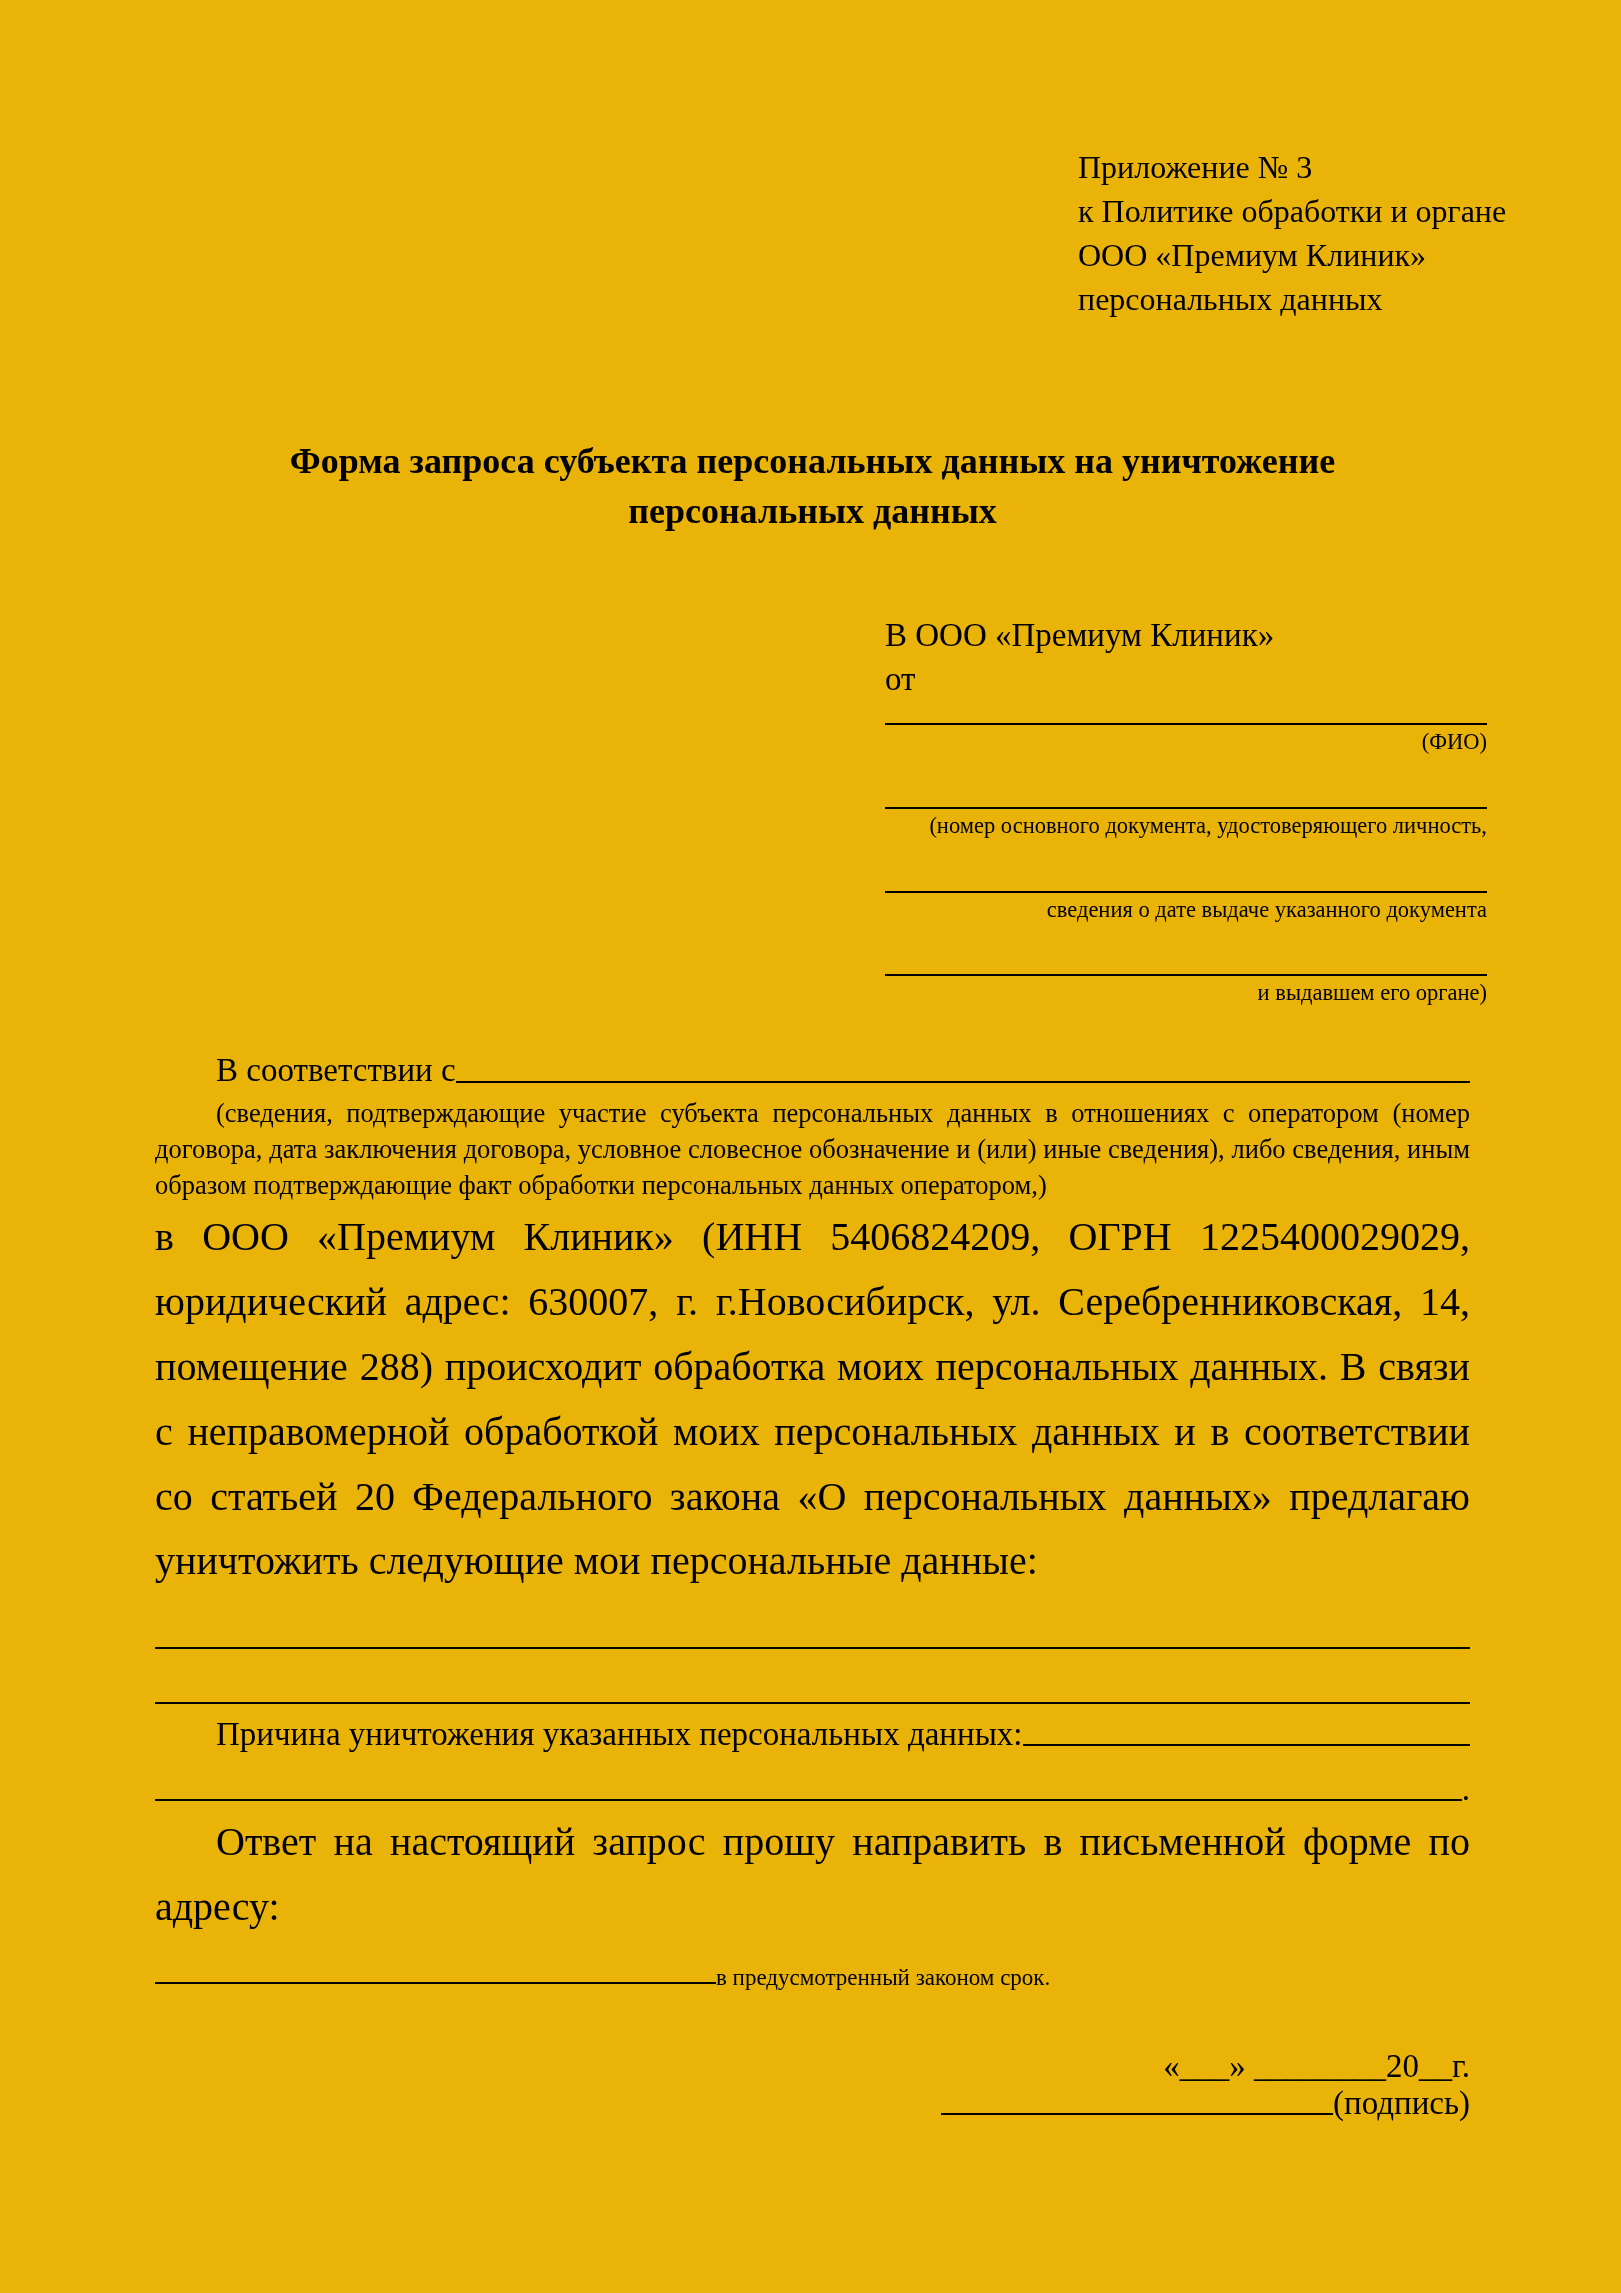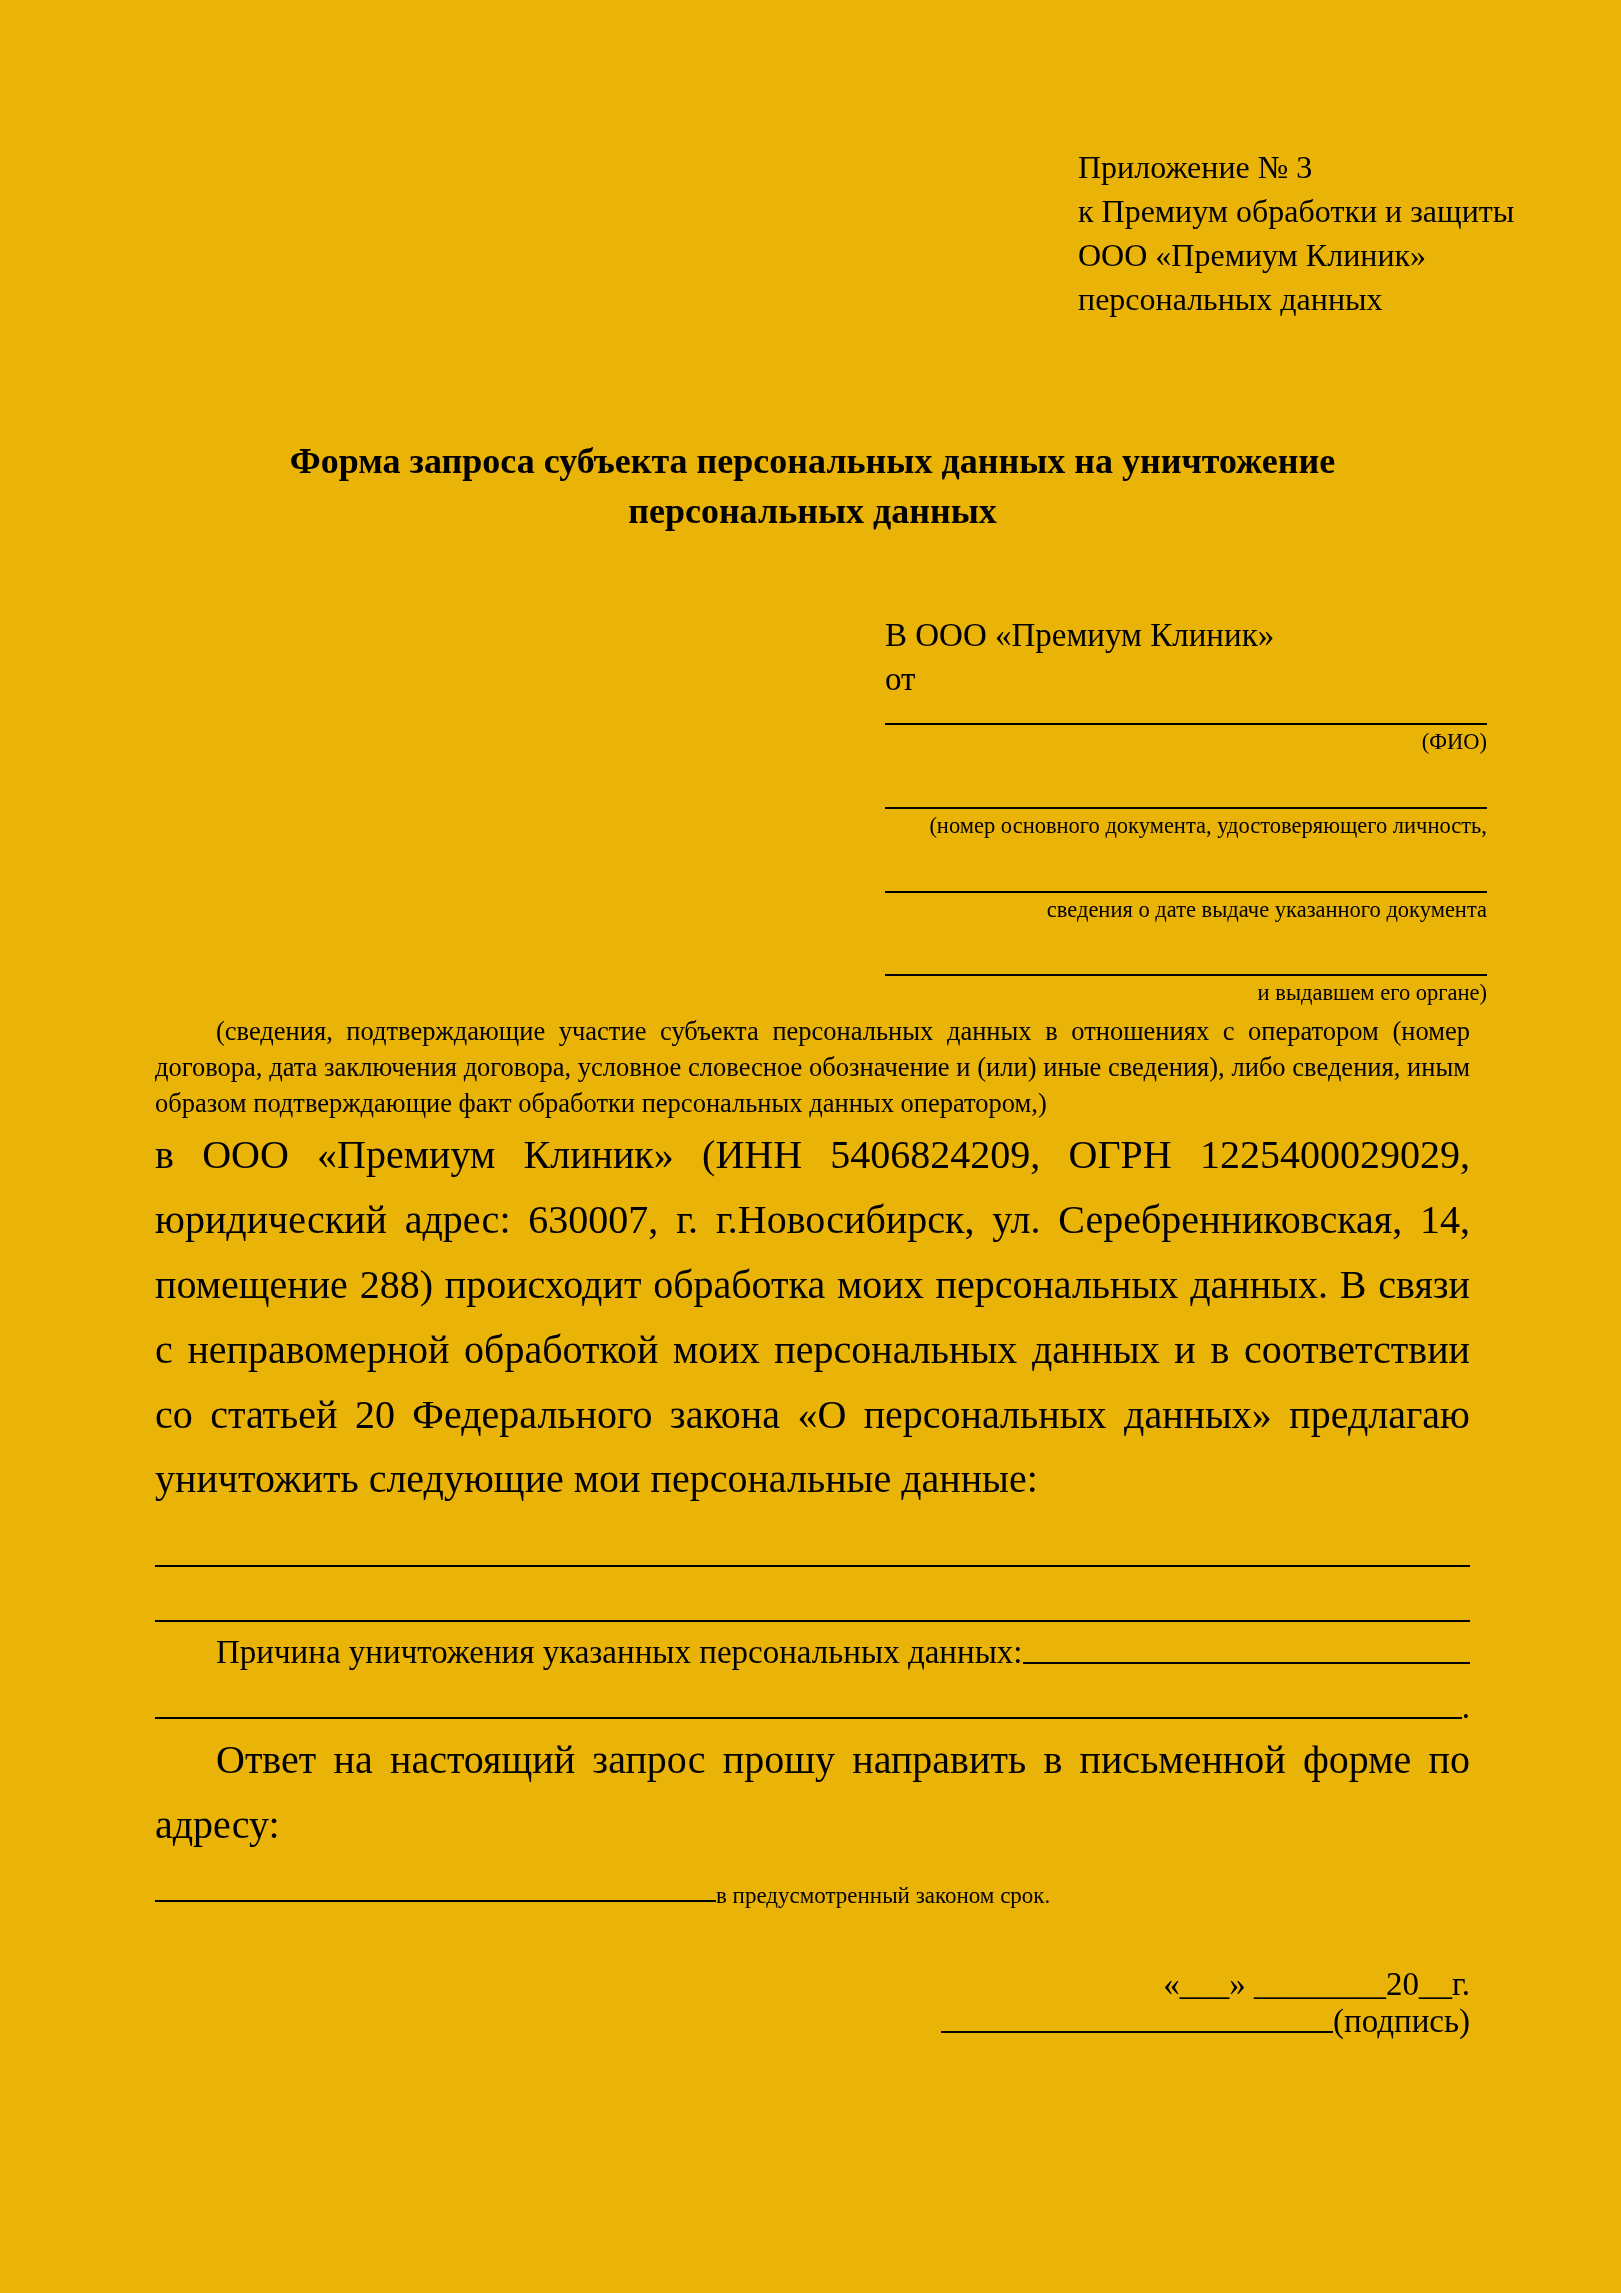--- a/index.html
+++ b/index.html
@@ -139,21 +139,21 @@
   .nowrap { white-space: nowrap; }
 </style>
 </head>
 <body>
 
 <div class="page">
   <div class="content">
 
     <div class="header-block">
       <div>Приложение № 3</div>
-      <div>к Премиум обработки и защиты</div>
+      <div>к Политике обработки и органе</div>
       <div>ООО «Премиум Клиник»</div>
       <div>персональных данных</div>
     </div>
 
     <div class="doc-title">Форма запроса субъекта персональных данных на уничтожение персональных данных</div>
 
     <div class="addressee">
       <div>В ООО «Премиум Клиник»</div>
       <div>от</div>
 
@@ -163,20 +163,24 @@
       <div class="uline gap"></div>
       <div class="cap">(номер основного документа, удостоверяющего личность,</div>
 
       <div class="uline gap"></div>
       <div class="cap">сведения о дате выдаче указанного документа</div>
 
       <div class="uline gap"></div>
       <div class="cap">и выдавшем его органе)</div>
     </div>
 
+    <div class="accordance">
+      <span class="lbl">В соответствии с</span>
+      <span class="fill"></span>
+    </div>
 
     <div class="small-note">(сведения, подтверждающие участие субъекта персональных данных в отношениях с оператором (номер договора, дата заключения договора, условное словесное обозначение и (или) иные сведения), либо сведения, иным образом подтверждающие факт обработки персональных данных оператором,)</div>
 
     <div class="main-paragraph body-text">в ООО «Премиум Клиник» (ИНН 5406824209, ОГРН 1225400029029, юридический адрес: 630007, г. г.Новосибирск, ул. Серебренниковская, 14, помещение 288) происходит обработка моих персональных данных. В связи с неправомерной обработкой моих персональных данных и в соответствии со статьей 20 Федерального закона «О персональных данных» предлагаю уничтожить следующие мои персональные данные:</div>
 
     <div class="blank-line"></div>
     <div class="blank-line"></div>
 
     <div class="reason-row">
       <span class="lbl">Причина уничтожения указанных персональных данных:</span>

